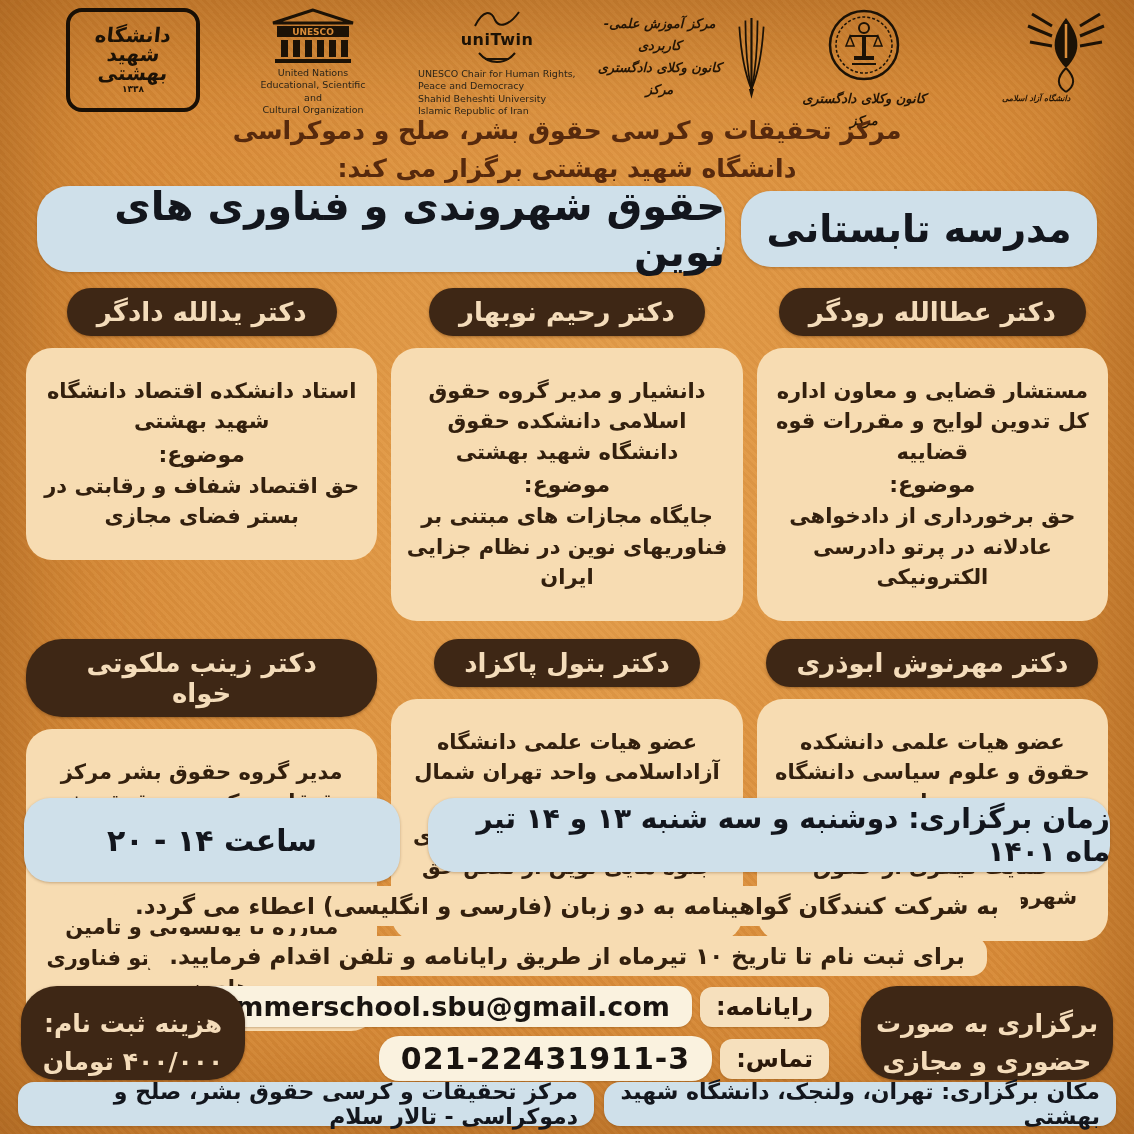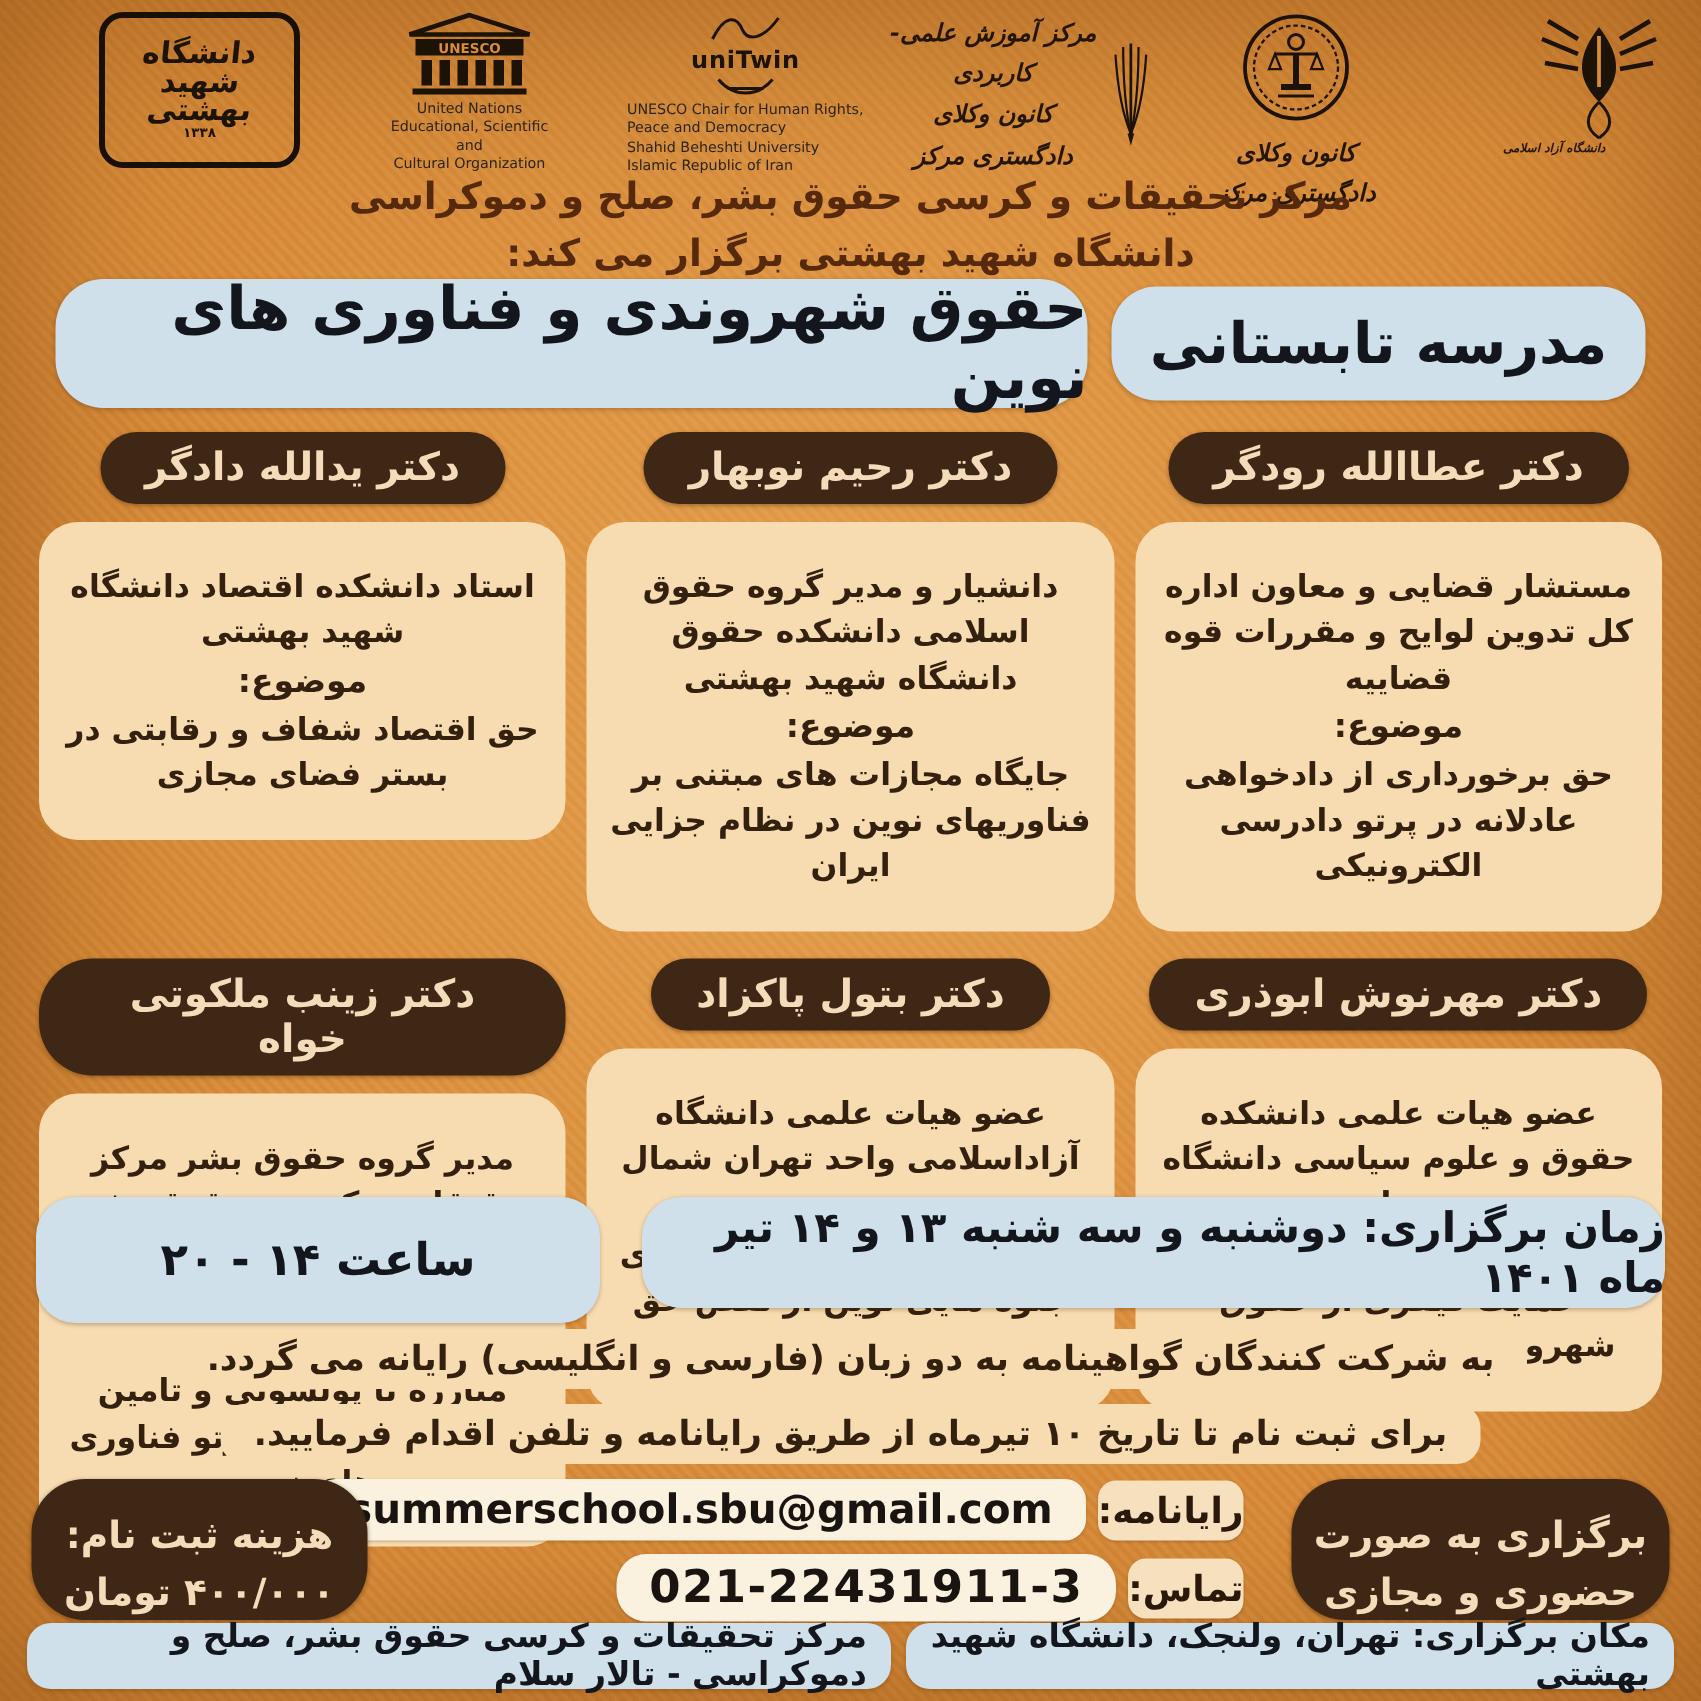--- a/index.html
+++ b/index.html
@@ -22,21 +22,21 @@
     line-height: .95; text-align: center;
   }
   .sbu-word { font-size: 20px; font-weight: bold; transform: skewX(-6deg); }
   .sbu-year { font-size: 9px; font-weight: bold; margin-top: 2px; }
   #logo-unesco { left: 250px; width: 126px; text-align: center; }
   #logo-unitwin { left: 418px; width: 158px; text-align: center; }
   #logo-applied { left: 592px; width: 176px; display: flex; align-items: center; gap: 8px; }
   #logo-bar { left: 788px; width: 152px; text-align: center; }
   #logo-azad { left: 1002px; width: 128px; }
   .cap-en { font-size: 9.5px; line-height: 1.3; color: #2c2418; margin-top: 3px; }
-  .cap-fa { font-size: 16px; font-weight: bold; line-height: 1.7; color: #241505; font-style: italic; }
+  .cap-fa { font-size: 13px; font-weight: bold; line-height: 1.7; color: #241505; font-style: italic; }
   .unitwin-word { font-size: 16px; font-weight: bold; letter-spacing: .5px; }
   
   #organizer {
     position: absolute; top: 112px; left: 0; right: 0;
     direction: rtl; text-align: center;
     font-size: 25px; font-weight: bold; color: #56290d; line-height: 1.5;
   }
   
   .pill-blue {
     background: #cfe0ea; color: #13161d; font-weight: bold;
@@ -86,21 +86,21 @@
     display: flex; direction: rtl; justify-content: center; gap: 32px; align-items: stretch;
   }
   .format-pill, .fee-pill {
     display: flex; flex-direction: column; justify-content: flex-end;
     text-align: center; font-size: 25px; line-height: 1.5; height: 94px; border-radius: 36px;
   }
   .format-pill { width: 252px; }
   .fee-pill { width: 224px; }
   .contact-center { width: 552px; display: flex; flex-direction: column; gap: 9px; }
   .contact-row { display: flex; gap: 8px; align-items: center; }
-  .contact-label { background: #f6e0bd; border-radius: 12px; padding: 6px 0; font-size: 24px; font-weight: bold; color: #2a180a; box-shadow: 0 1px 2px rgba(90,45,5,.25); }
+  .contact-label { background: #f6e0bd; border-radius: 12px; padding: 6px 16px; font-size: 24px; font-weight: bold; color: #2a180a; box-shadow: 0 1px 2px rgba(90,45,5,.25); }
   .contact-value { background: #faf2df; border-radius: 14px; padding: 5px 22px; font-weight: bold; direction: ltr; color: #191410; box-shadow: 0 1px 2px rgba(90,45,5,.25); }
   .email-value { font-size: 27px; }
   .phone-value { font-size: 30px; letter-spacing: 1px; border-radius: 20px; }
   
   #venue {
     position: absolute; top: 1082px; left: 0; right: 0;
     display: flex; direction: rtl; justify-content: center; gap: 10px;
   }
   .venue-pill { height: 44px; font-size: 22px; border-radius: 16px; padding: 0 16px; }
   .venue-location { width: 512px; }
@@ -264,21 +264,21 @@
     </div>
 
   </div>
 
   <div id="schedule">
     <div class="pill-blue date-pill">زمان برگزاری: دوشنبه و سه شنبه ۱۳ و ۱۴ تیر ماه ۱۴۰۱</div>
     <div class="pill-blue time-pill">ساعت ۱۴ - ۲۰</div>
   </div>
 
   <div id="notes">
-    <div class="blob note">به شرکت کنندگان گواهینامه به دو زبان (فارسی و انگلیسی) رایانه می گردد.</div>
+    <div class="blob note">به شرکت کنندگان گواهینامه به دو زبان (فارسی و انگلیسی) اعطاء می گردد.</div>
     <div class="blob note">برای ثبت نام تا تاریخ ۱۰ تیرماه از طریق رایانامه و تلفن اقدام فرمایید.</div>
   </div>
 
   <div id="contact">
     <div class="pill-dark format-pill">
       <div>برگزاری به صورت</div>
       <div>حضوری و مجازی</div>
     </div>
     <div class="contact-center">
       <div class="contact-row">

